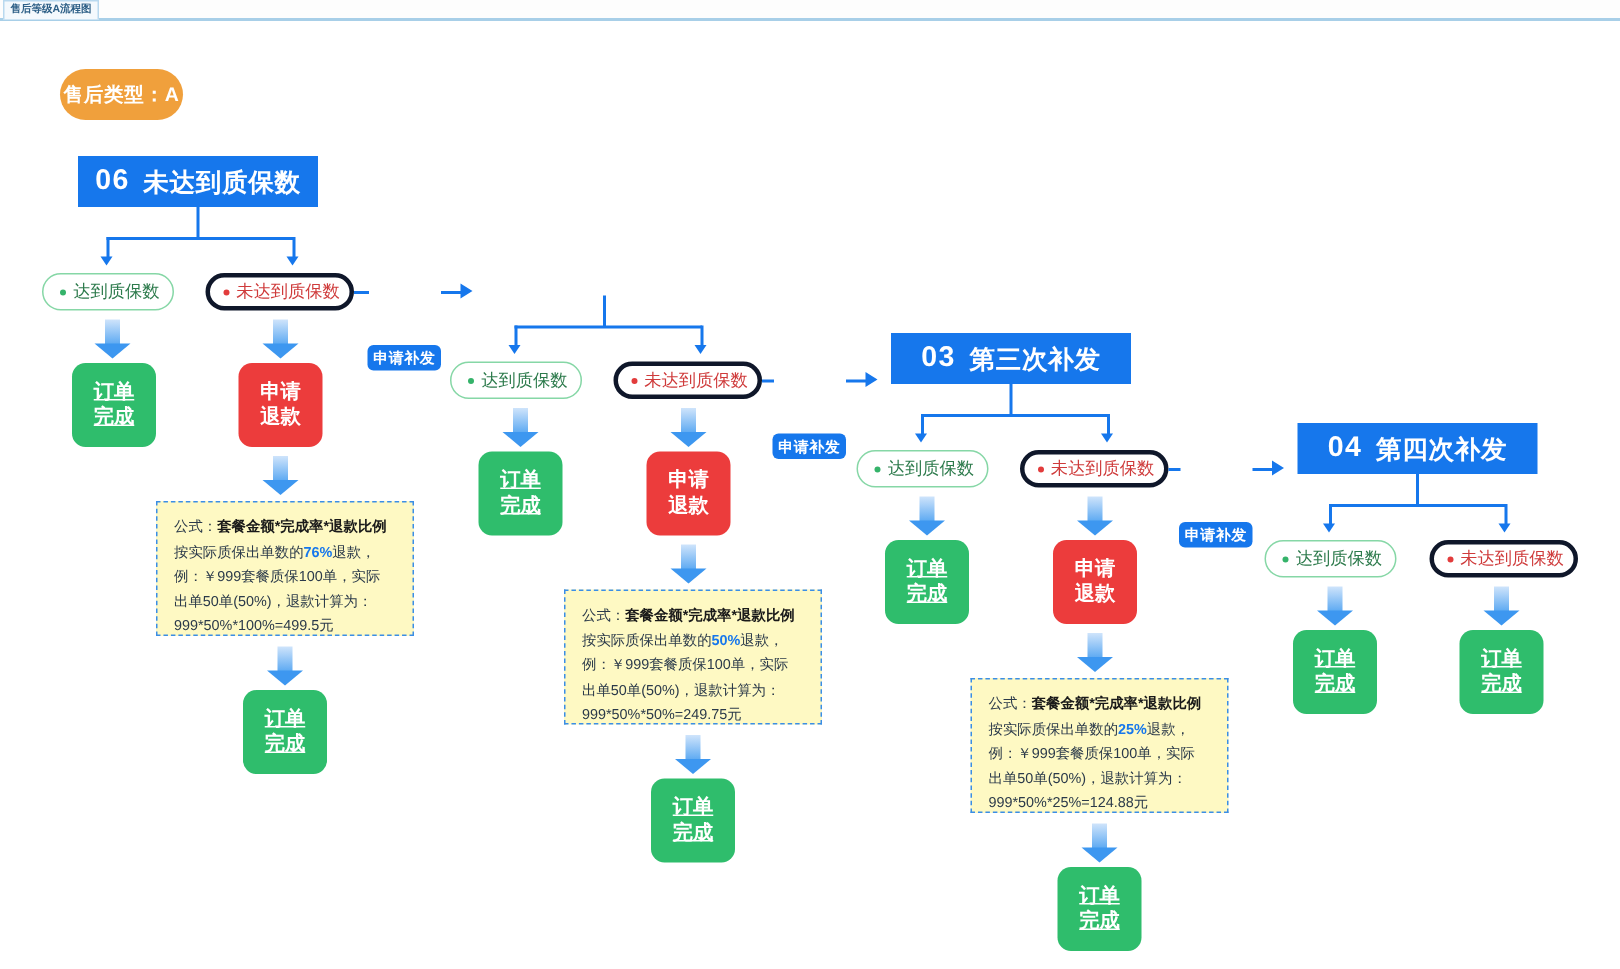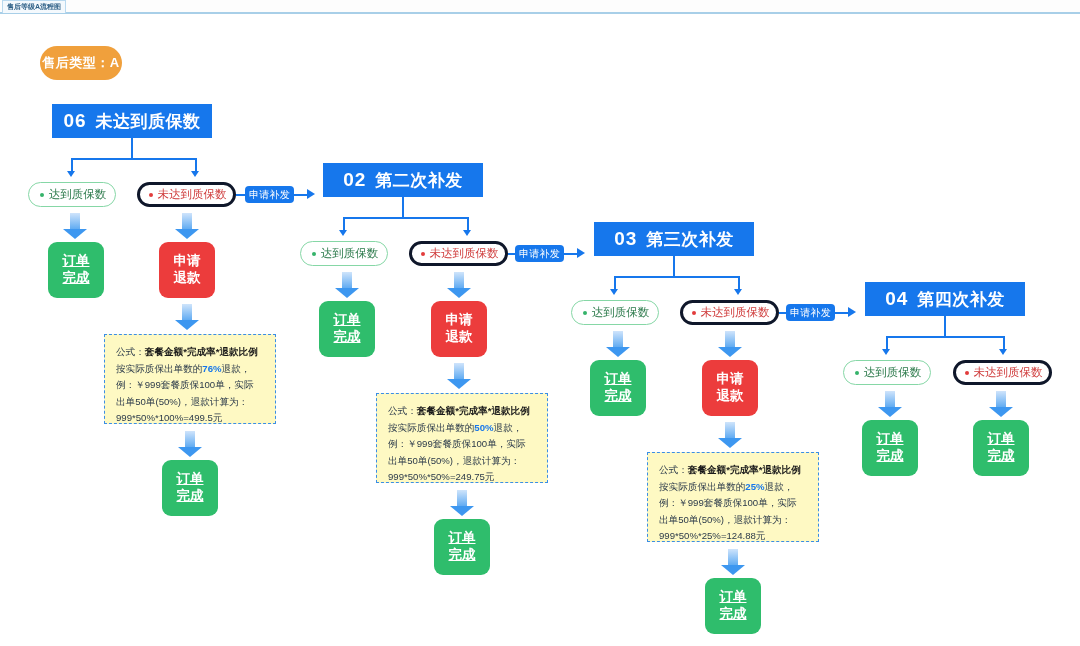--- a/index.html
+++ b/index.html
@@ -75,25 +75,26 @@
     color: #ffffff;
     display: flex; flex-direction: column; align-items: center; justify-content: center;
     font-size: 13.5px; font-weight: bold; line-height: 1.25;
   }
   .result.green { background: #2fbd6c; text-decoration: underline; }
   .result.red   { background: #ec3c3c; }
 
   
   .linklabel {
     background: #1677ec; color: #fff;
-    font-size: 10px; font-weight: normal;
+    font-size: 10px; font-weight: bold;
     border-radius: 4px;
     display: flex; align-items: center; justify-content: center;
     white-space: nowrap;
     letter-spacing: .3px;
+    margin-top: 44px;
   }
 
   
   .formula {
     border: 1px dashed #3a8ee6;
     background: #fef9c3;
     font-size: 9.6px;
     line-height: 1.72;
     color: #2b3a4a;
     padding: 9px 10px 8px 11px;
@@ -204,24 +205,20 @@
 
     <div class="fatarrow" style="left:178px; top:415px; height:26px;">
       <div class="shaft" style="height:17px;"></div>
         <div class="head" style="top:16px;"></div>
     </div>
     <div class="node result green" style="left:162px; top:444px; width:56px; height:56px;">
       <span>订单</span>
       <span>完成</span>
     </div>
 
-    <div class="node stage" style="left:323px; top:147px; width:160px; height:34px;">
-      <span class="num">02</span>
-      <span>第二次补发</span>
-    </div>
 
     <div class="vline" style="left:402px; top:181px; height:21px;"></div>
     <div class="hline" style="left:343px; top:201px; width:125px;"></div>
     <div class="vline" style="left:343px; top:201px; height:14px;"></div>
     <div class="vline" style="left:467px; top:201px; height:14px;"></div>
     <div class="arrowdown" style="left:339px; top:214px;"></div>
     <div class="arrowdown" style="left:463px; top:214px;"></div>
 
     <div class="node pill ok" style="left:300px; top:225px; width:88px; height:25px;">
       <span class="dot"></span>

